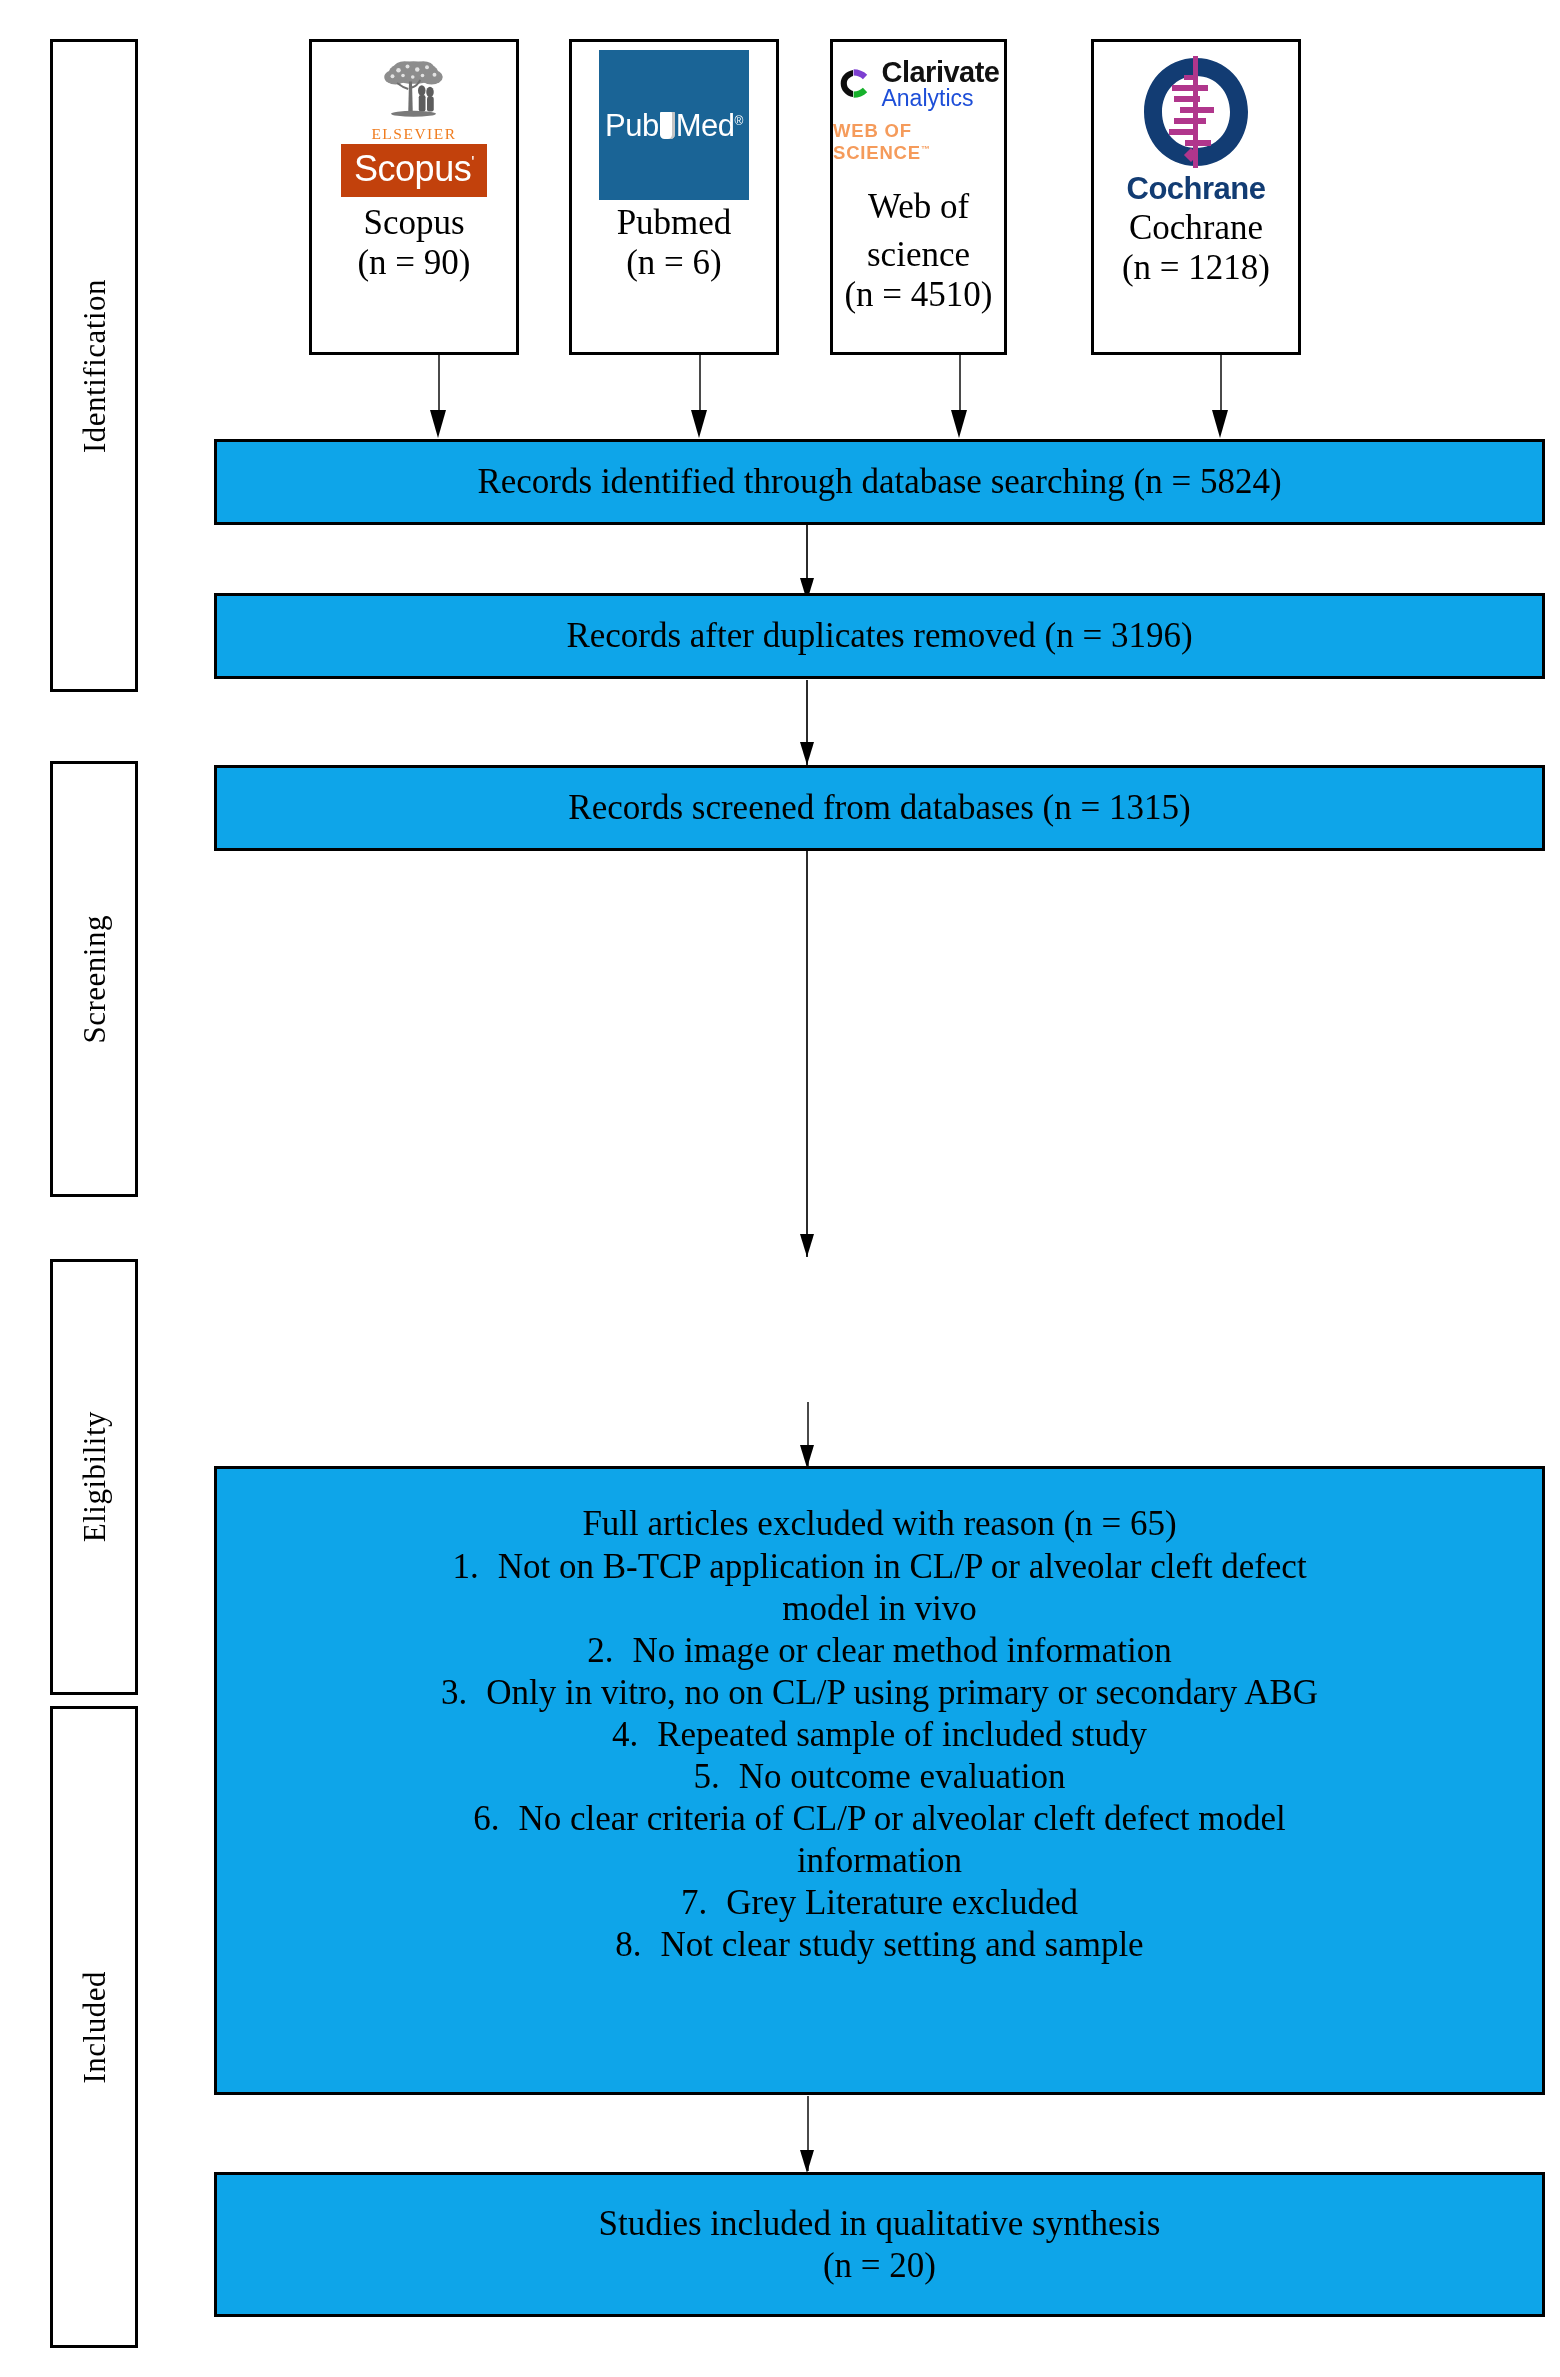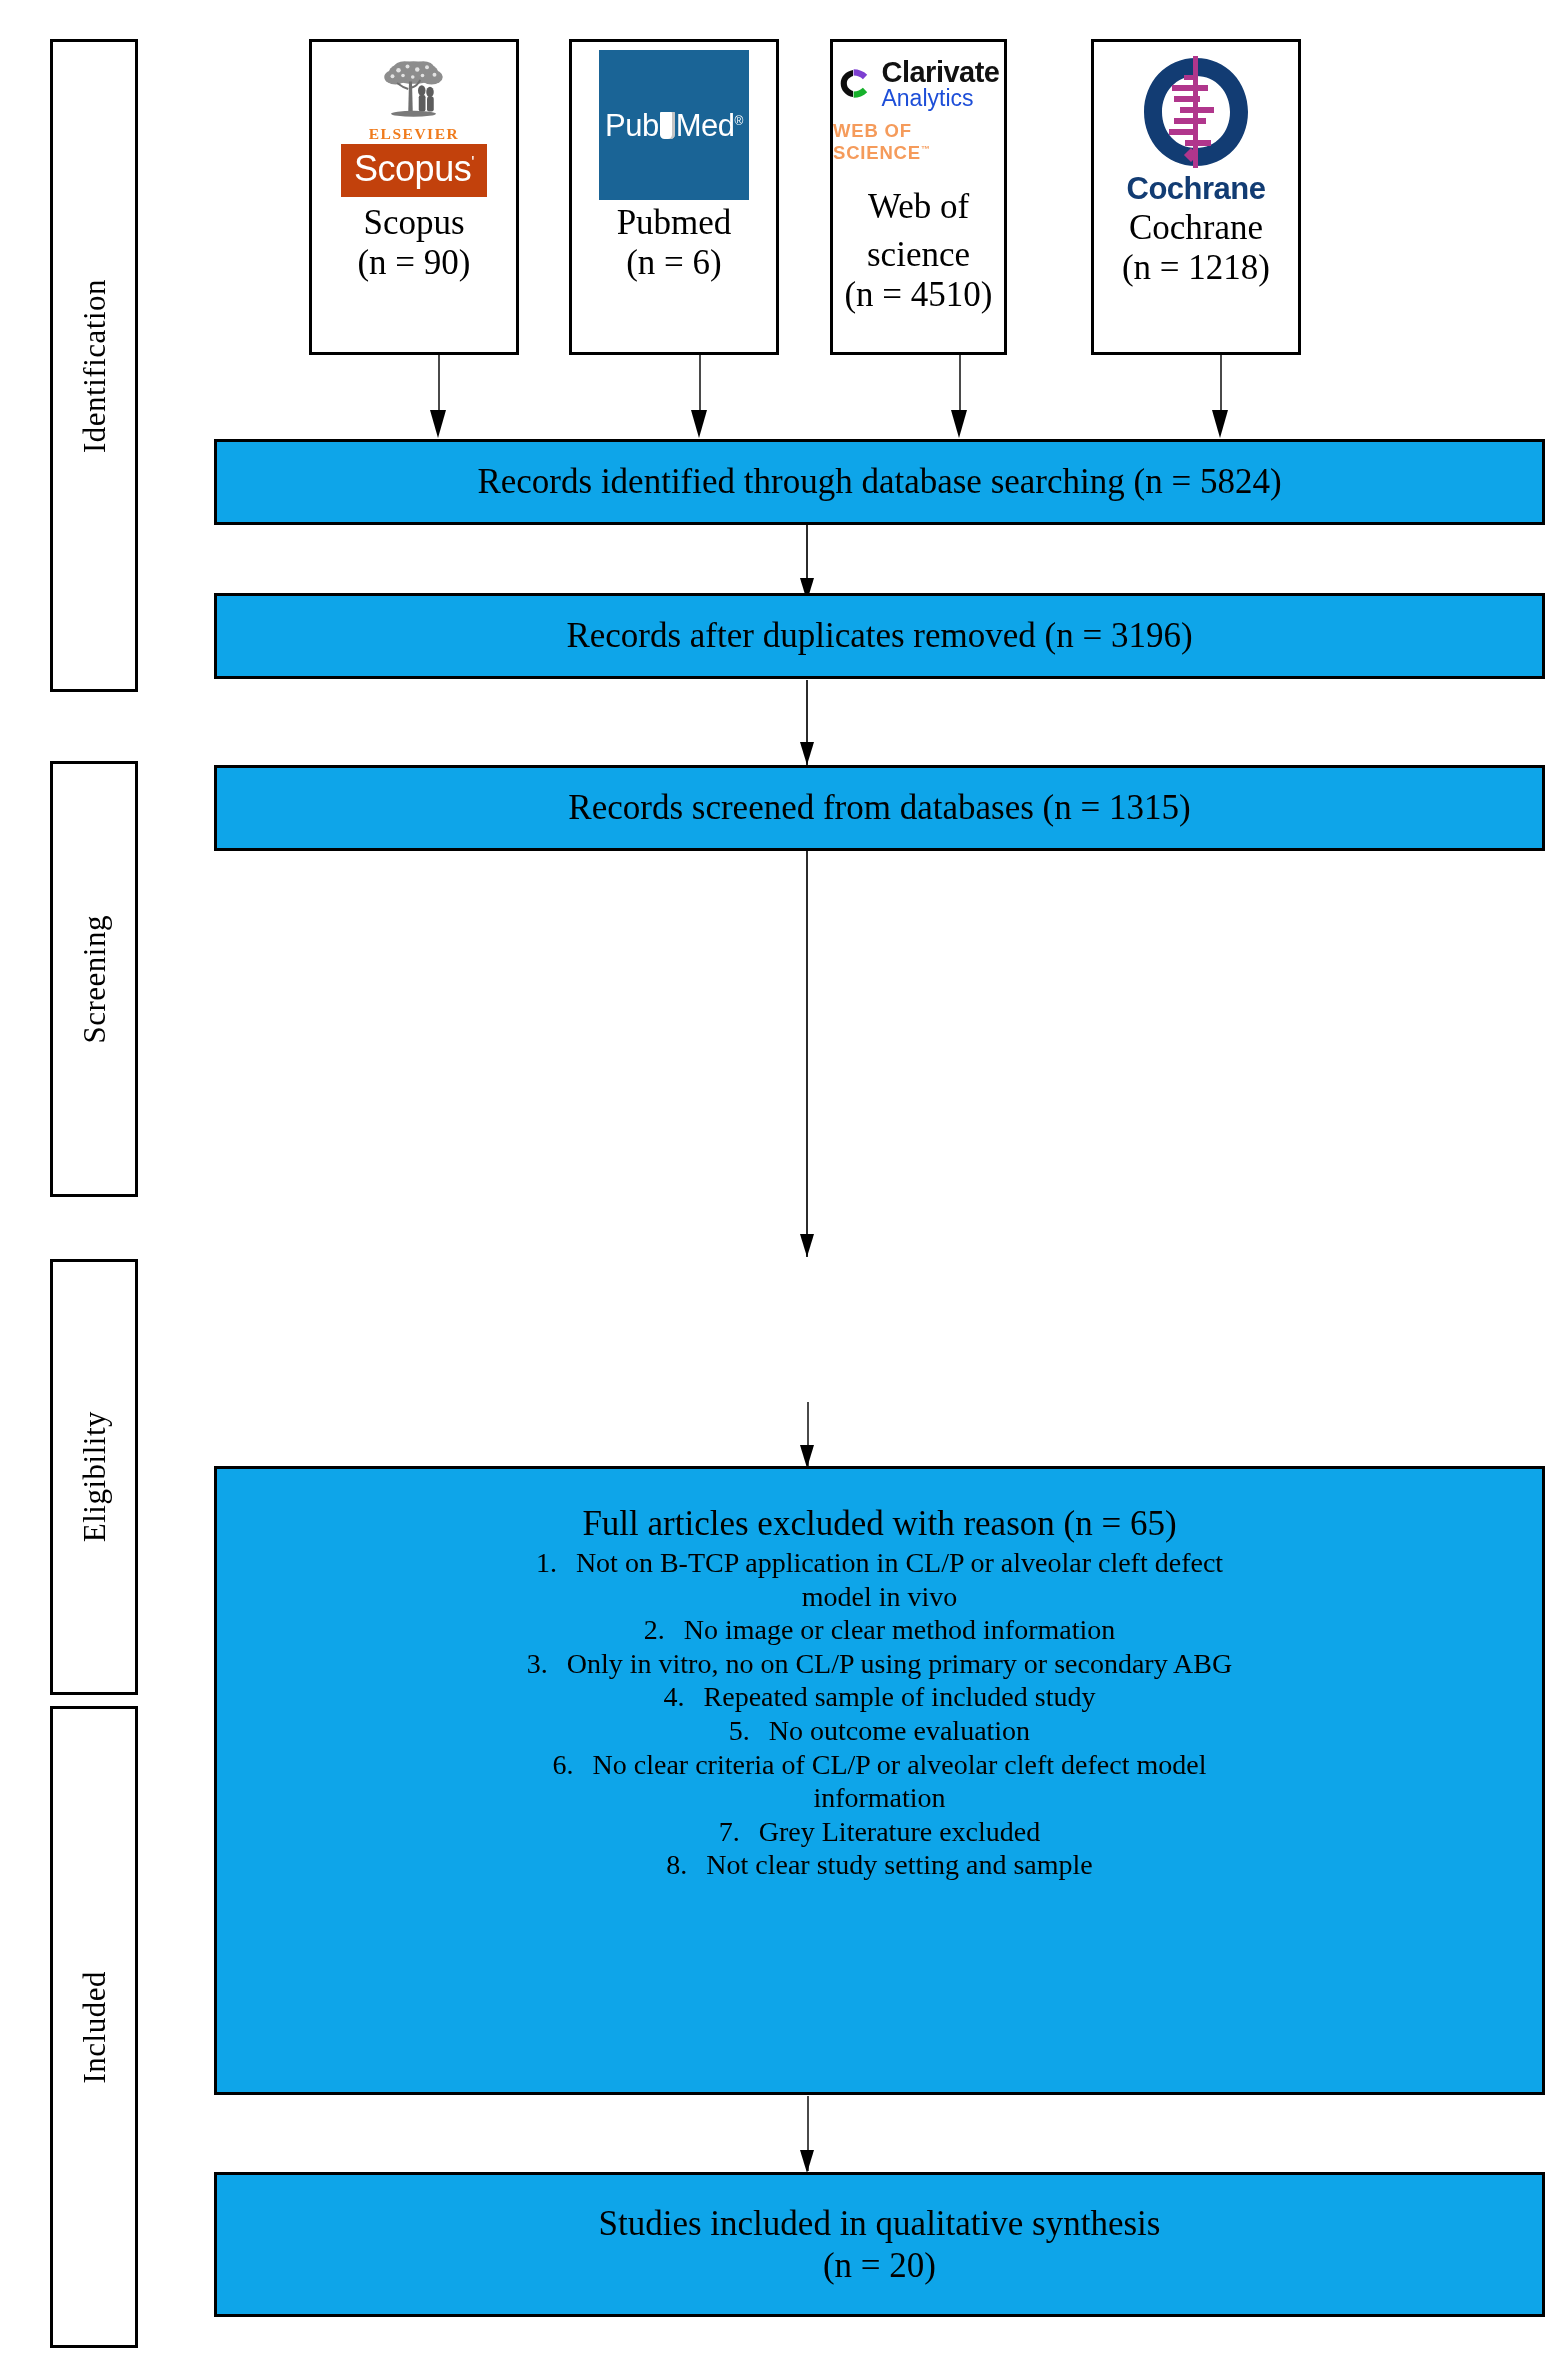--- a/index.html
+++ b/index.html
@@ -58,21 +58,21 @@
     font-size: 35px; line-height: 1.14;
     text-align: center; margin-top: 3px;
   }
   .db-count { font-size: 35px; line-height: 1.14; text-align: center; }
 
   
   .scopus-wrap { display: flex; flex-direction: column; align-items: center; }
   .els-tree { width: 75px; height: 75px; display: block; }
   .els-word {
     font-family: "Liberation Serif", serif;
-    font-weight: bold; font-size: 15.5px; letter-spacing: 1.5px;
+    font-weight: normal; font-size: 15.5px; letter-spacing: 1.5px;
     color: #f07c1e; line-height: 1; margin-top: -2px;
   }
   .scopus-band {
     background: #c2410c; color: #fff;
     font-family: "Liberation Sans", sans-serif;
     font-size: 36px; line-height: 1;
     padding: 7px 13px 10px 13px;
     margin-top: 2px;
     letter-spacing: -0.5px;
   }
@@ -140,21 +140,21 @@
     border-top: 28px solid #000;
   }
   .arrowhead.small {
     border-left-width: 7px; border-right-width: 7px;
     border-top-width: 23px;
   }
 
   
   .excl-head { font-size: 35px; line-height: 1.2; margin-bottom: 1px; }
   .excl-item {
-    font-size: 28px; line-height: 1.2;
+    font-size: 35px; line-height: 1.2;
     display: block; text-align: center;
     padding: 0 12px;
   }
   .excl-num { margin-right: 19px; }
 </style>
 </head>
 <body>
 
 <div id="page">
 

